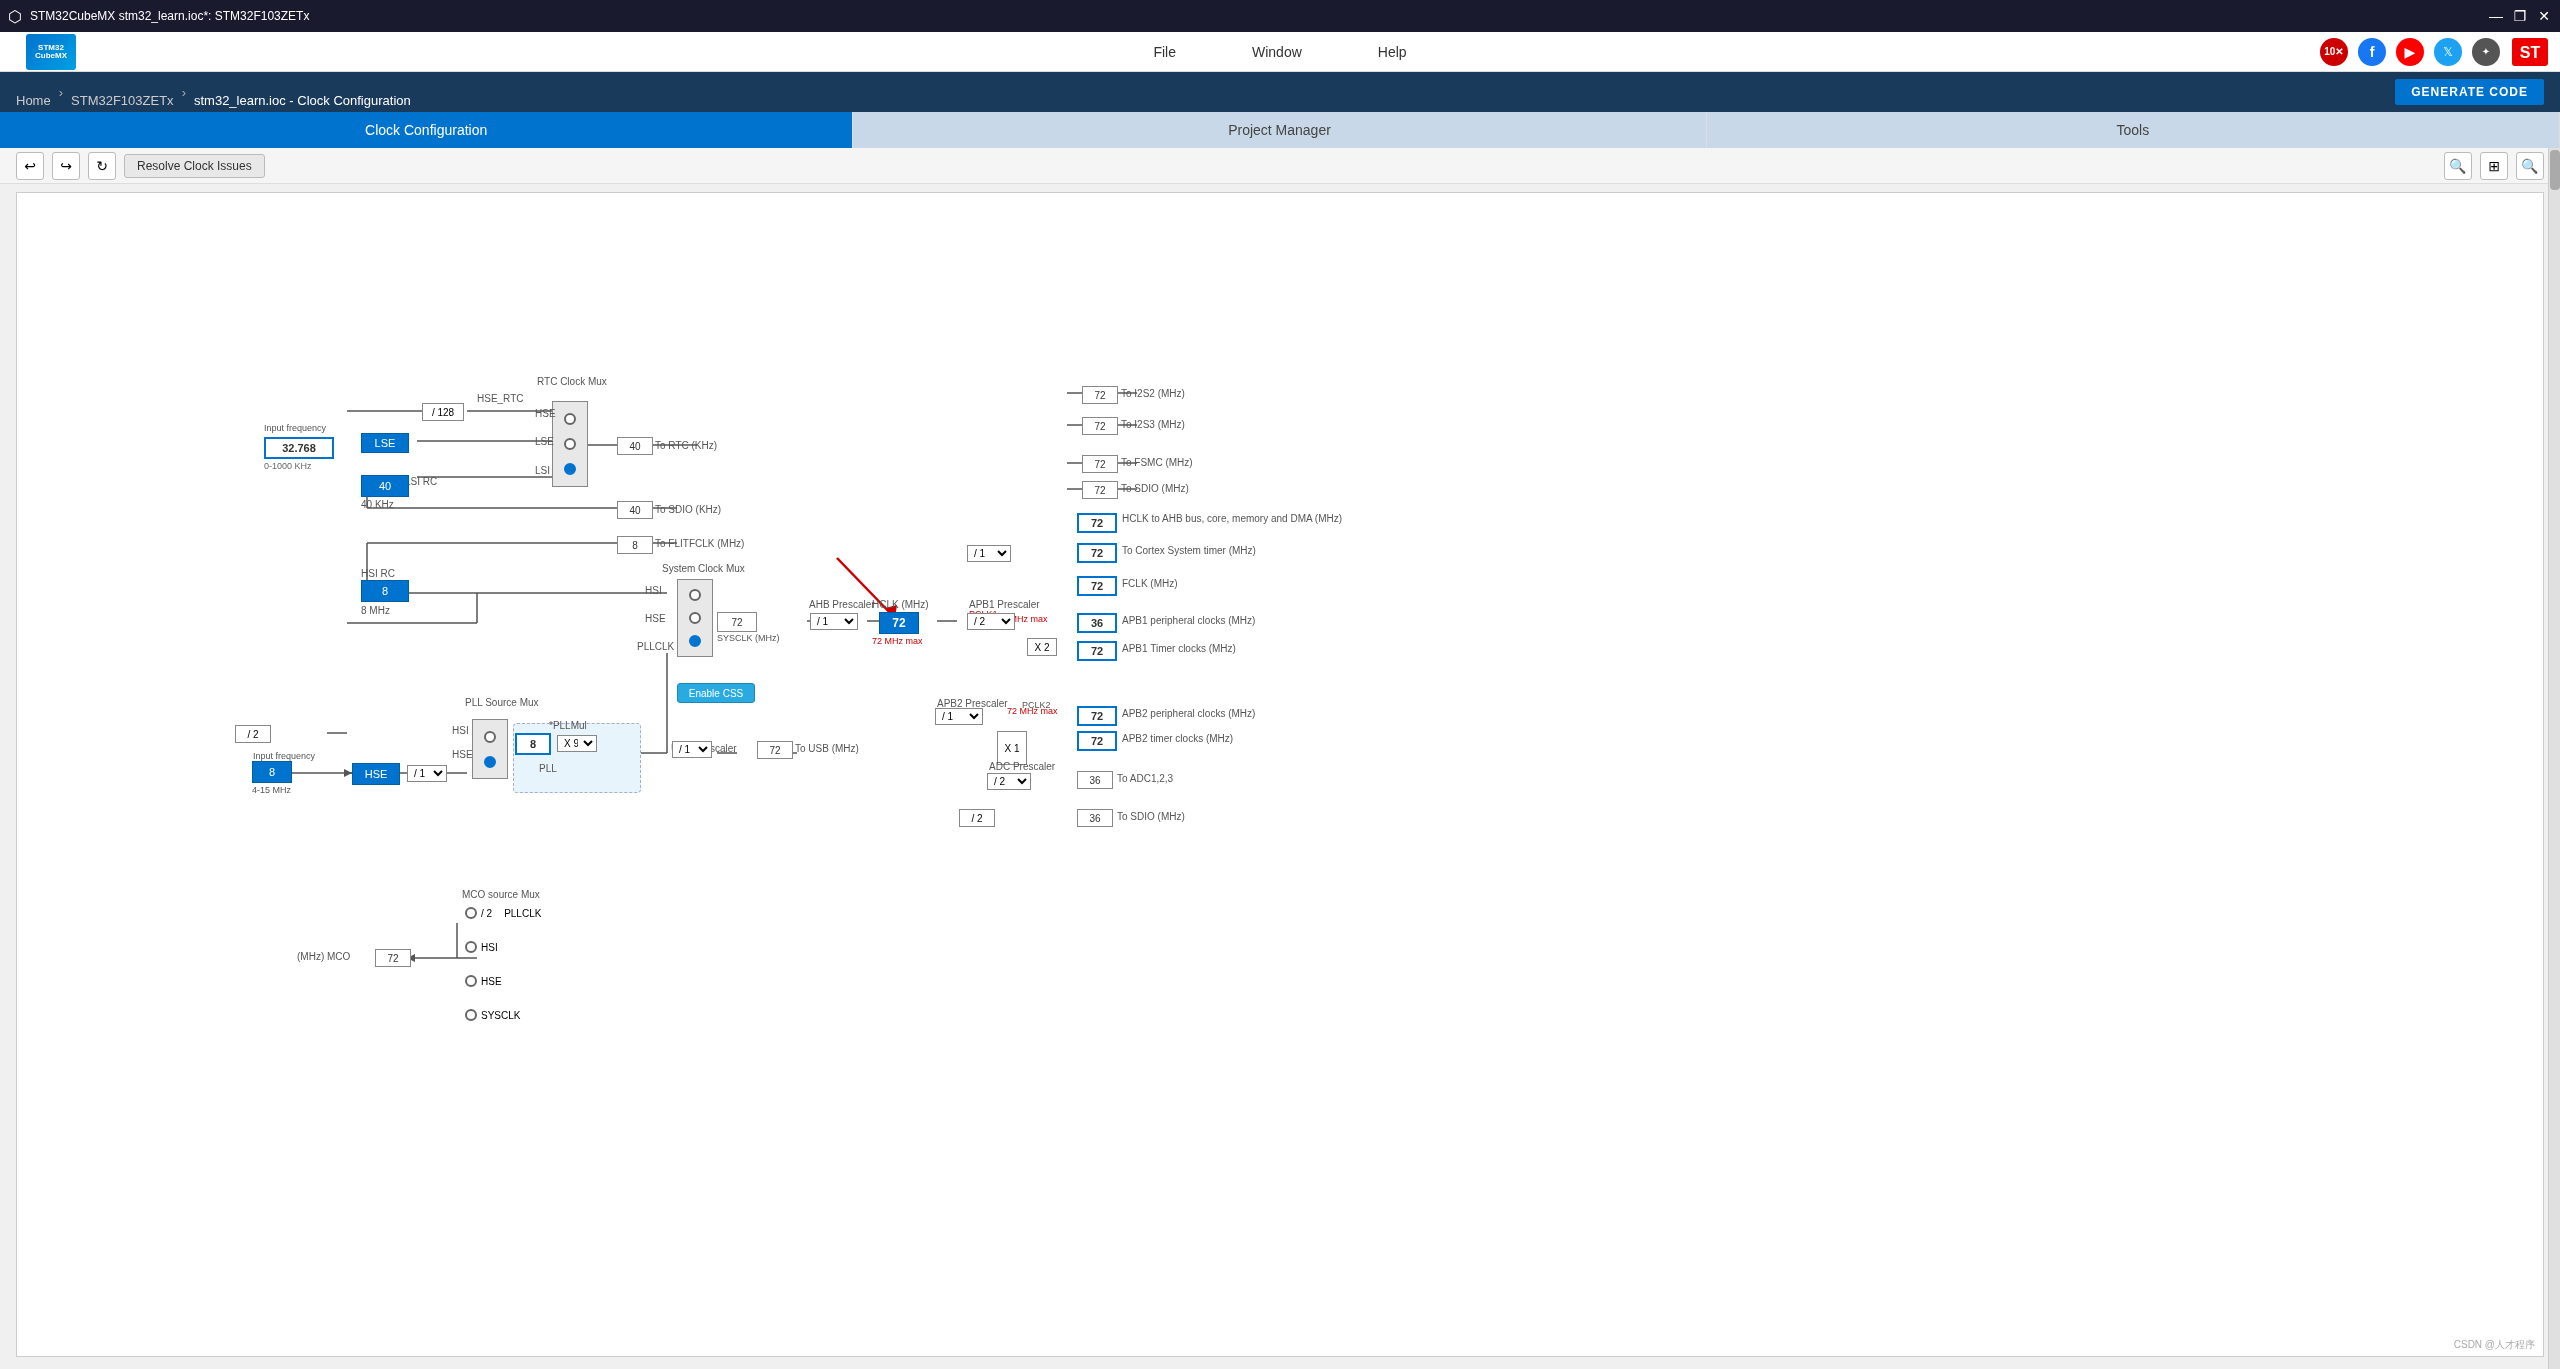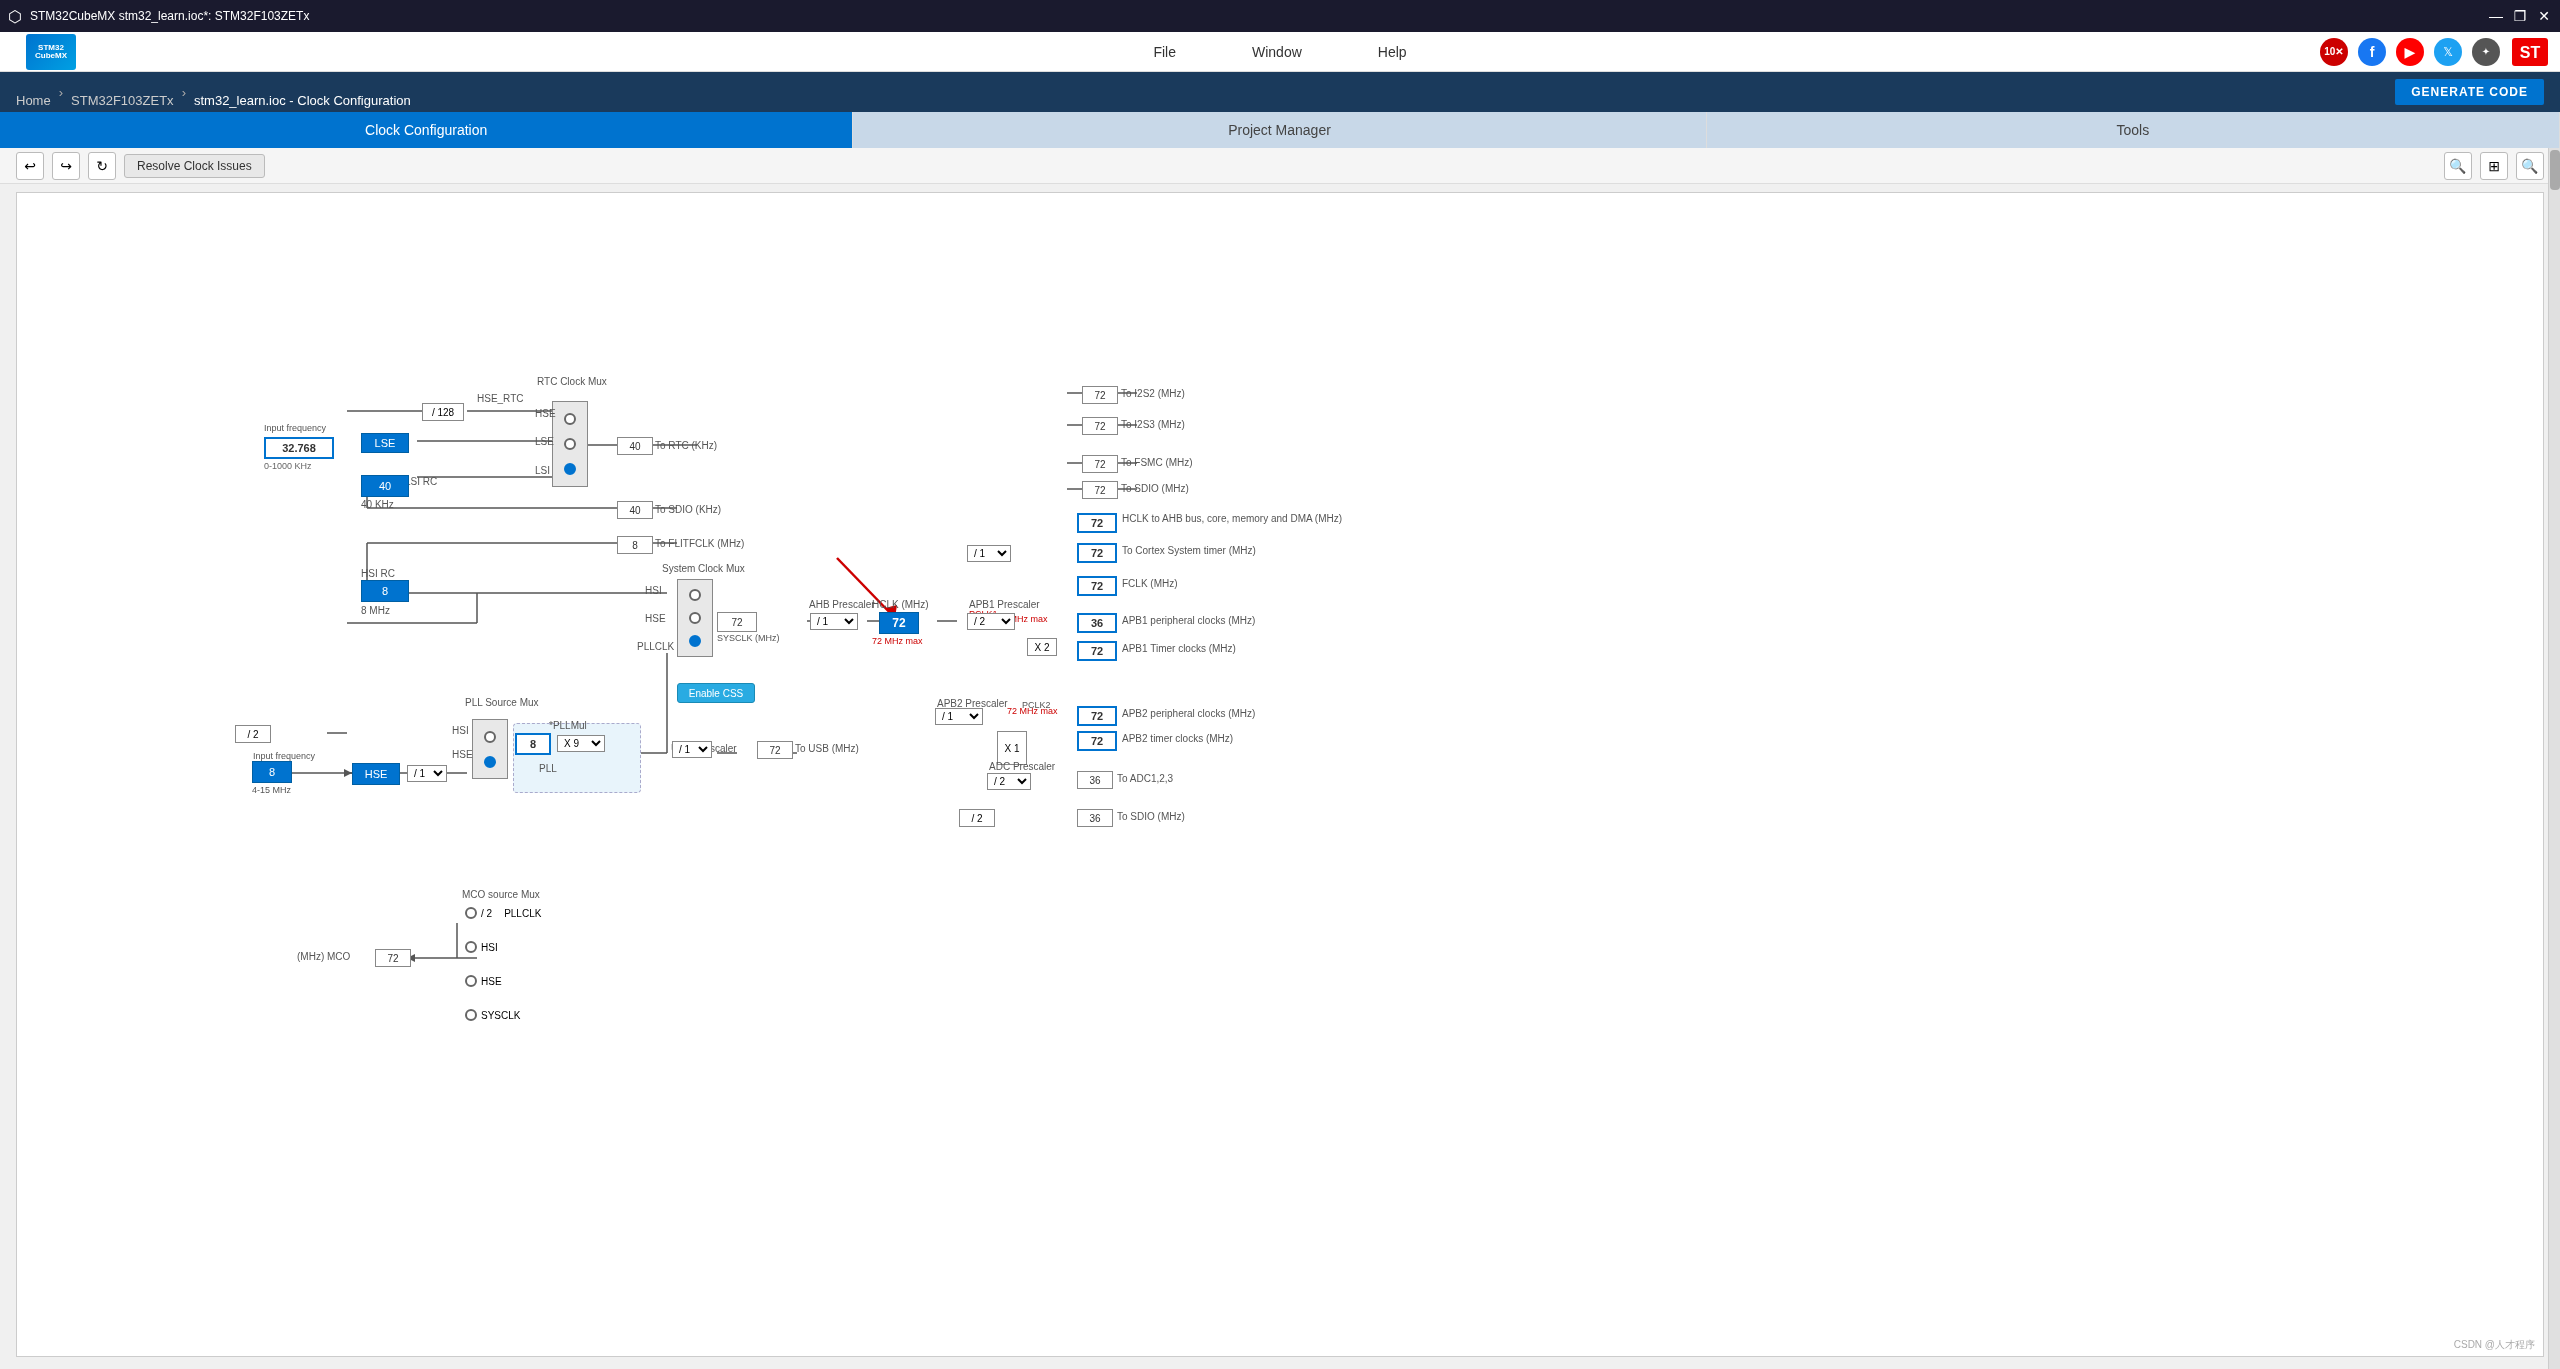--- a/index.html
+++ b/index.html
@@ -577,21 +577,21 @@
     </div>
 
     <div class="pll-bg" style="left:496px;top:530px;width:128px;height:70px;"></div>
 
     <div class="clk-label" style="left:532px;top:527px;">*PLLMul</div>
 
     <div class="clk-box value" style="left:498px;top:540px;width:36px;height:22px;">
       <span>8</span>
     </div>
 
-    <select class="clk-select" style="left:540px;top:542px;width:48px;">
+    <select class="clk-select" style="left:540px;top:542px;width:40px;">
       <option>X 9</option>
     </select>
 
     <div class="clk-label" style="left:522px;top:570px;">PLL</div>
 
     <div class="clk-label" style="left:654px;top:550px;">USB Prescaler</div>
     <select class="clk-select" style="left:655px;top:548px;width:40px;">
       <option>/ 1</option>
     </select>
     <div class="clk-box output" style="left:740px;top:548px;width:36px;height:18px;font-size:10px;">

